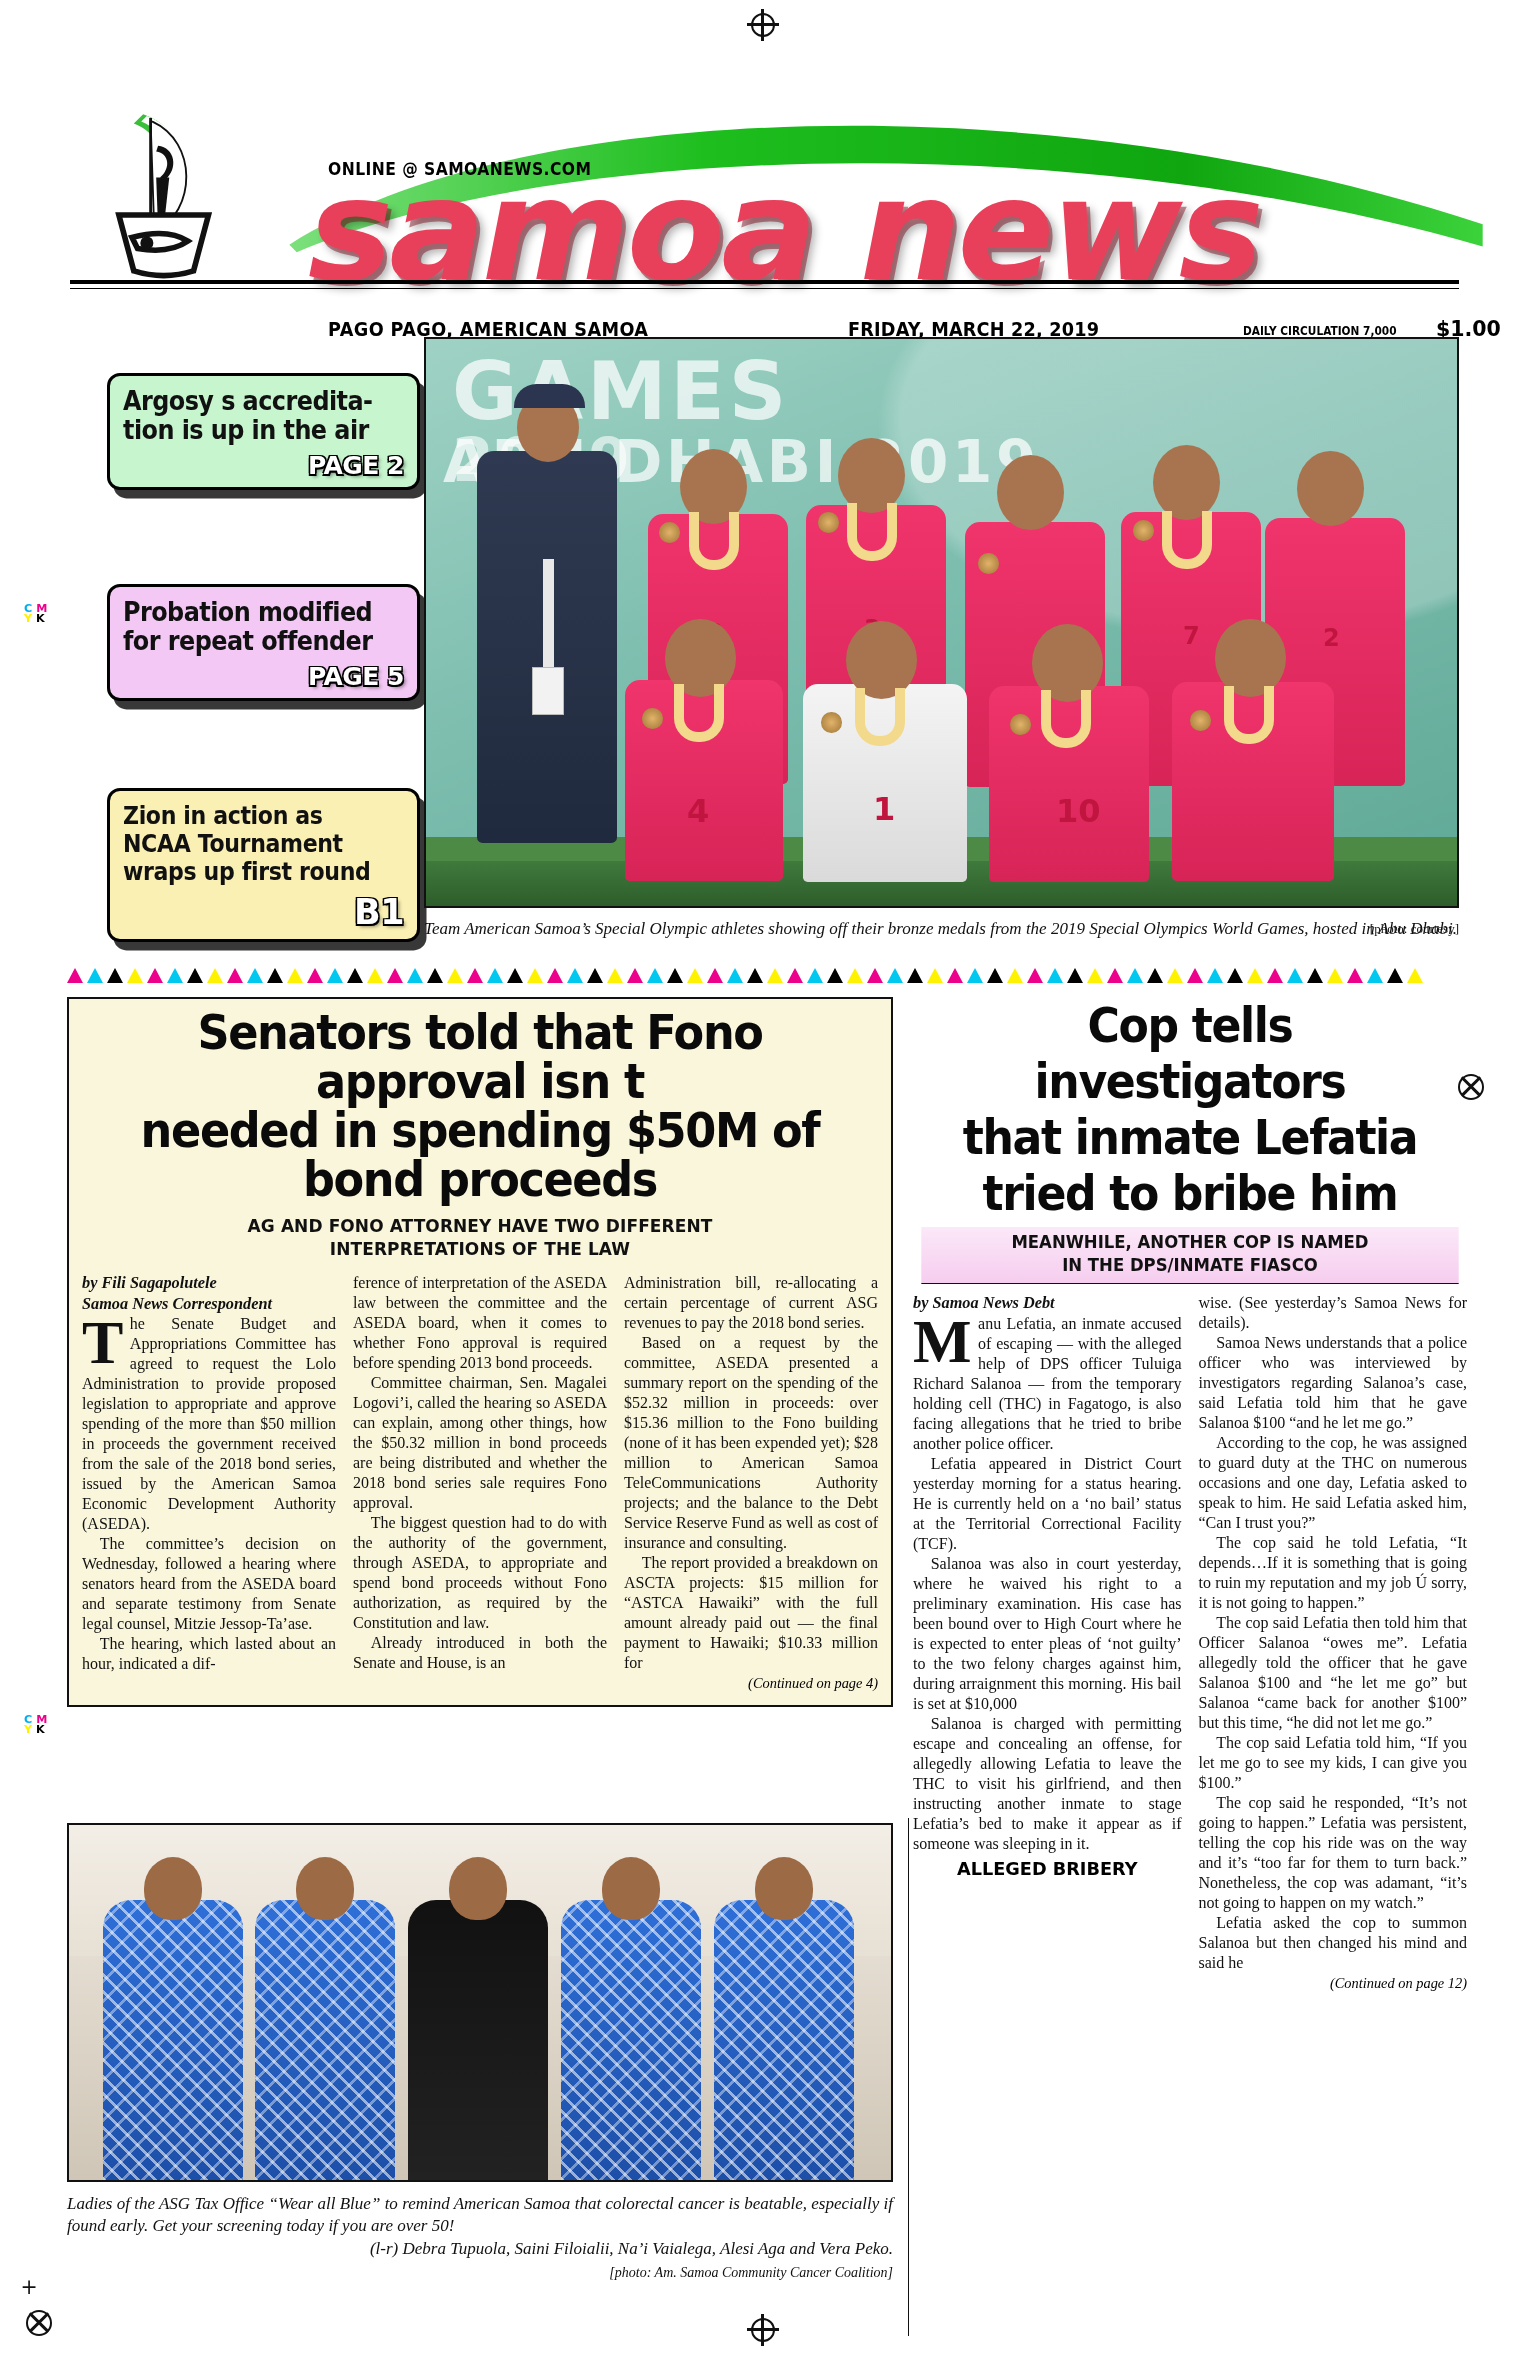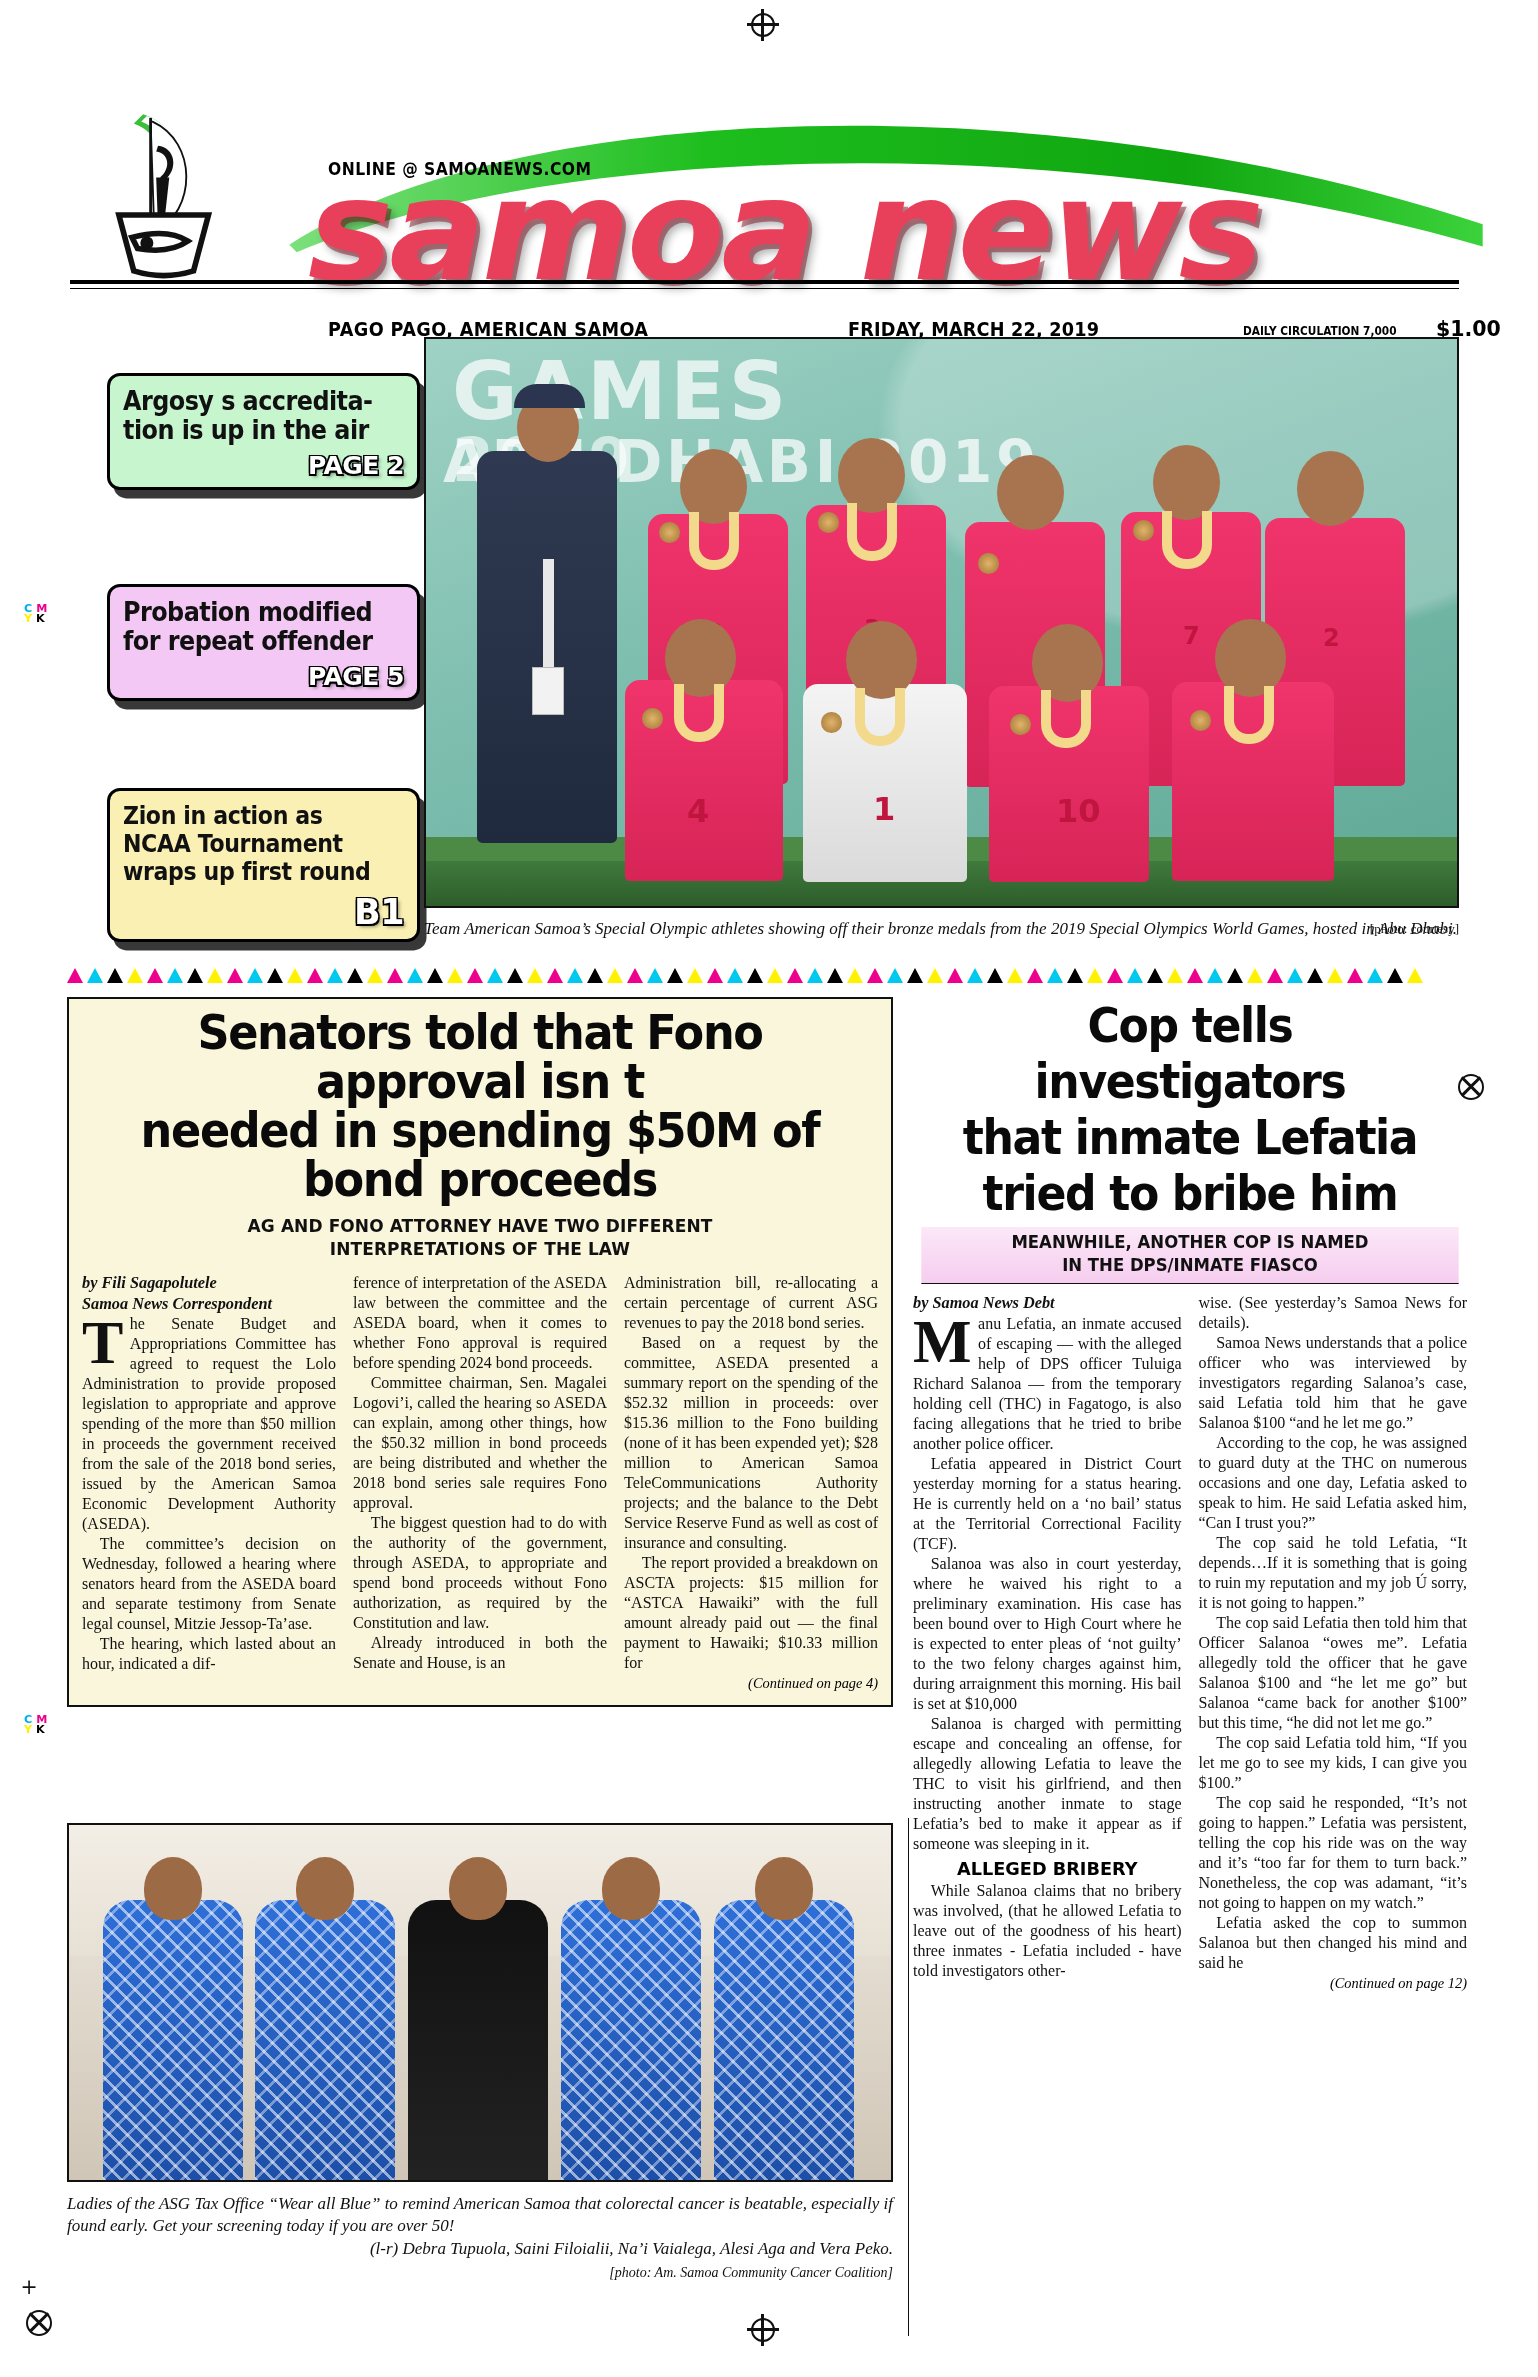--- a/index.html
+++ b/index.html
@@ -439,21 +439,21 @@
             <div class="byline">by Fili Sagapolutele</div>
             <div class="byline">Samoa News Correspondent</div>
             <div class="bodytext">
               <p class="noind dropcap">The Senate Budget and Appropriations Committee has agreed to request the Lolo Administration to provide proposed legislation to appropriate and approve spending of the more than $50 million in proceeds the government received from the sale of the 2018 bond series, issued by the American Samoa Economic Development Authority (ASEDA).</p>
               <p>The committee’s decision on Wednesday, followed a hearing where senators heard from the ASEDA board and separate testimony from Senate legal counsel, Mitzie Jessop-Ta’ase.</p>
               <p>The hearing, which lasted about an hour, indicated a dif-</p>
             </div>
           </div>
           <div class="col">
             <div class="bodytext">
-              <p class="noind">ference of interpretation of the ASEDA law between the committee and the ASEDA board, when it comes to whether Fono approval is required before spending 2024 bond proceeds.</p>
+              <p class="noind">ference of interpretation of the ASEDA law between the committee and the ASEDA board, when it comes to whether Fono approval is required before spending 2013 bond proceeds.</p>
               <p>Committee chairman, Sen. Magalei Logovi’i, called the hearing so ASEDA can explain, among other things, how the $50.32 million in bond proceeds are being distributed and whether the 2018 bond series sale requires Fono approval.</p>
               <p>The biggest question had to do with the authority of the government, through ASEDA, to appropriate and spend bond proceeds without Fono authorization, as required by the Constitution and law.</p>
               <p>Already introduced in both the Senate and House, is an</p>
             </div>
           </div>
           <div class="col">
             <div class="bodytext">
               <p class="noind">Administration bill, re-allocating a certain percentage of current ASG revenues to pay the 2018 bond series.</p>
               <p>Based on a request by the committee, ASEDA presented a summary report on the spending of the $52.32 million in proceeds: over $15.36 million to the Fono building (none of it has been expended yet); $28 million to American Samoa TeleCommunications Authority projects; and the balance to the Debt Service Reserve Fund as well as cost of insurance and consulting.</p>
               <p>The report provided a breakdown on ASCTA projects: $15 million for “ASTCA Hawaiki” with the full amount already paid out — the final payment to Hawaiki; $10.33 million for</p>
@@ -478,23 +478,20 @@
       <div class="cols2">
         <div class="col">
           <div class="byline">by Samoa News Debt</div>
           <div class="bodytext">
             <p class="noind dropcap">Manu Lefatia, an inmate accused of escaping — with the alleged help of DPS officer Tuluiga Richard Salanoa — from the temporary holding cell (THC) in Fagatogo, is also facing allegations that he tried to bribe another police officer.</p>
             <p>Lefatia appeared in District Court yesterday morning for a status hearing. He is currently held on a ‘no bail’ status at the Territorial Correctional Facility (TCF).</p>
             <p>Salanoa was also in court yesterday, where he waived his right to a preliminary examination. His case has been bound over to High Court where he is expected to enter pleas of ‘not guilty’ to the two felony charges against him, during arraignment this morning. His bail is set at $10,000</p>
             <p>Salanoa is charged with permitting escape and concealing an offense, for allegedly allowing Lefatia to leave the THC to visit his girlfriend, and then instructing another inmate to stage Lefatia’s bed to make it appear as if someone was sleeping in it.</p>
           </div>
           <div class="subhead">ALLEGED BRIBERY</div>
-          <div class="bodytext">
-            <p>While Salanoa claims that no bribery was involved, (that he allowed Lefatia to leave out of the goodness of his heart) three inmates - Lefatia included - have told investigators other-</p>
-          </div>
         </div>
         <div class="col">
           <div class="bodytext">
             <p class="noind">wise. (See yesterday’s Samoa News for details).</p>
             <p>Samoa News understands that a police officer who was interviewed by investigators regarding Salanoa’s case, said Lefatia told him that he gave Salanoa $100 “and he let me go.”</p>
             <p>According to the cop, he was assigned to guard duty at the THC on numerous occasions and one day, Lefatia asked to speak to him. He said Lefatia asked him, “Can I trust you?”</p>
             <p>The cop said he told Lefatia, “It depends…If it is something that is going to ruin my reputation and my job Ú sorry, it is not going to happen.”</p>
             <p>The cop said Lefatia then told him that Officer Salanoa “owes me”. Lefatia allegedly told the officer that he gave Salanoa $100 and “he let me go” but Salanoa “came back for another $100” but this time, “he did not let me go.”</p>
             <p>The cop said Lefatia told him, “If you let me go to see my kids, I can give you $100.”</p>
             <p>The cop said he responded, “It’s not going to happen.” Lefatia was persistent, telling the cop his ride was on the way and it’s “too far for them to turn back.” Nonetheless, the cop was adamant, “it’s not going to happen on my watch.”</p>

